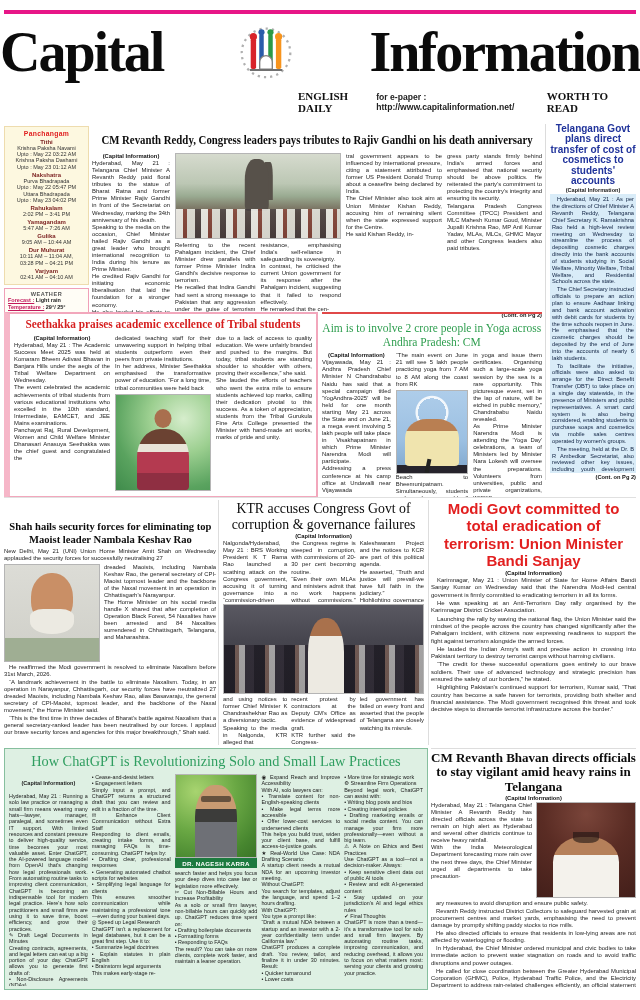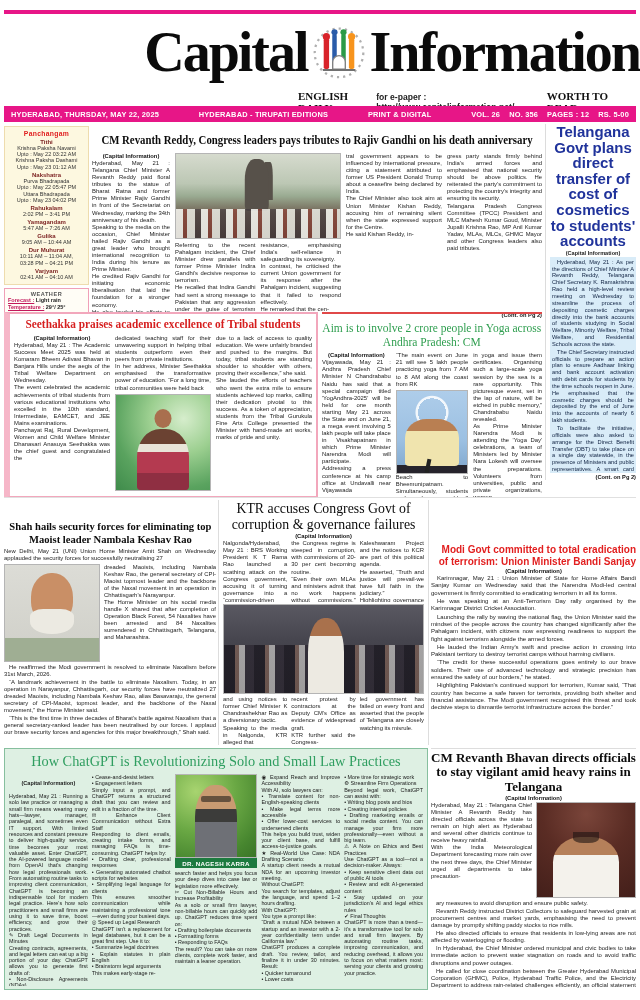--- a/index.html
+++ b/index.html
@@ -2,21 +2,21 @@
 <html><head>
 <meta charset="utf-8">
 <style>
   * { margin:0; padding:0; box-sizing:border-box; }
   html,body { background:#9a9a9a; }
   .page { position:relative; width:640px; height:1000px; margin:0 auto; background:#fff;
           font-family:"Liberation Sans", sans-serif; color:#1c1c1c; overflow:hidden; }
 
   
   .topline { position:absolute; left:4px; top:10px; width:632px; height:4px; background:#e71687; }
-  .logo-row { position:absolute; top:20px; left:0; width:100%; display:flex; justify-content:flex-end; align-items:center; }
+  .logo-row { position:absolute; top:20px; left:0; width:100%; display:flex; justify-content:space-between; align-items:center; }
   .logo-text { font-family:"Liberation Serif", serif; font-weight:bold; font-size:56px; letter-spacing:-2px; color:#0b0b0b; line-height:1; }
   .charminar { width:54px; height:64px; margin:0 4px; }
   .logo-info-wrap { position:relative; }
   .tm { position:absolute; right:-16px; top:-4px; font-size:6px; font-weight:bold; color:#d61f1f;
         border:1px solid #d61f1f; border-radius:50%; width:13px; height:13px;
         display:flex; align-items:center; justify-content:center; font-family:"Liberation Sans", sans-serif; }
   .tagline { position:absolute; top:90px; left:298px; right:8px; display:flex; justify-content:space-between; align-items:baseline; }
   .tag-daily, .tag-worth { font-family:"Liberation Serif", serif; font-weight:bold; font-size:11px; color:#111; }
   .tag-epaper { font-size:8.6px; font-weight:bold; color:#222; }
 
@@ -60,21 +60,21 @@
       rgba(235,235,228,.85) 11px 19px, rgba(60,50,58,.55) 19px 25px); }
   .m-under { display:flex; gap:5px; flex:1; overflow:hidden; }
   .m-under .newstext { flex:1; }
   .m-col3 { width:96px; overflow:hidden; }
   .m-col4 { flex:1; overflow:hidden; display:flex; flex-direction:column; }
   .m-col4 .newstext { flex:1; overflow:hidden; }
 
   
   .article-cosmetics { position:absolute; left:545px; top:124px; width:91px; height:356px;
                        border-left:1px solid #dcdcdc; padding-left:4px; display:flex; flex-direction:column; }
-  .cos-headline { color:#20339b; font-weight:bold; font-size:15px; line-height:1.04; text-align:center; }
+  .cos-headline { color:#20339b; font-weight:bold; font-size:10px; line-height:1.04; text-align:center; }
   .cos-credit { text-align:center; font-weight:bold; font-size:5.6px; margin-top:1px; }
   .cos-body { background:#d9ecf8; padding:2px 2px; margin-top:1px; flex:1; overflow:hidden; }
   .cos-body p { font-size:5.7px; line-height:1.2; text-align:justify; text-indent:5px; color:#0f2242; margin-bottom:1px; }
 
   
   .article-seethakka { position:absolute; left:4px; top:312px; width:314px; height:186px; background:#fff;
                        border:2px solid #f2a7bc; border-left:6px solid #f6b6c8; padding:2px 4px; overflow:hidden; }
   .see-headline { font-family:"Liberation Serif", serif; font-weight:bold; color:#d61f1f; font-size:13.5px;
                   white-space:nowrap; transform:scaleX(.84); transform-origin:0 50%; width:119%; text-align:center; }
   .see-body { display:flex; gap:5px; margin-top:3px; height:156px; overflow:hidden; }
@@ -136,21 +136,21 @@
   .photo-ktr::before { content:""; position:absolute; left:42%; top:14%; width:36px; height:86%; z-index:2;
     background:linear-gradient(180deg,#a9714c 0 24%, #edeae2 24% 100%); border-radius:45% 45% 0 0; }
   .photo-ktr::after { content:""; position:absolute; left:0; bottom:0; width:100%; height:55%; opacity:.85;
     background:repeating-linear-gradient(90deg, rgba(25,22,30,.9) 0 11px, rgba(170,120,95,.5) 11px 15px,
       rgba(240,238,232,.65) 15px 21px, rgba(45,40,50,.9) 21px 30px); }
   .ktr-cols-bottom { display:flex; gap:4px; height:58px; overflow:hidden; }
   .ktr-cols-bottom .newstext { flex:1; }
 
   
   .article-modi { position:absolute; left:431px; top:500px; width:205px; height:245px; overflow:hidden; }
-  .modi-headline { color:#e21f1f; font-weight:bold; font-size:10px; line-height:1.15; text-align:right;margin-top:44px; }
+  .modi-headline { color:#e21f1f; font-weight:bold; font-size:15px; line-height:1.15; text-align:center; }
   .modi-credit { margin-top:1px; }
   .modi-body p { font-size:6px; line-height:1.22; text-align:justify; text-indent:6px; margin-bottom:1px; }
 
   
   .article-chatgpt { position:absolute; left:4px; top:748px; width:424px; height:242px;
                      background:#def0e3; border:1px solid #86bf9e; padding:3px 4px; overflow:hidden; }
   .cg-headline { font-family:"Liberation Serif", serif; color:#2f9e60; font-size:15.4px; text-align:center;
                  white-space:nowrap; transform:scaleX(.93); transform-origin:0 0; width:107.5%; }
   .cg-body { display:flex; gap:4px; margin-top:4px; height:212px; overflow:hidden; }
   .cg-col { flex:1; font-size:5.4px; line-height:1.17; text-align:justify; white-space:pre-line; color:#1a1a1a; overflow:hidden; }
@@ -208,31 +208,20 @@
       <span class="tm">TM</span>
     </span>
   </div>
 
   <div class="tagline">
     <span class="tag-daily">ENGLISH DAILY</span>
     <span class="tag-epaper">for e-paper : http://www.capitalinformation.net/</span>
     <span class="tag-worth">WORTH TO READ</span>
   </div>
 
-  <div class="infobar">
-    <span>HYDERABAD, THURSDAY, MAY 22, 2025</span>
-    <span>HYDERABAD - TIRUPATI EDITIONS</span>
-    <span>PRINT &amp; DIGITAL</span>
-    <span class="ib-right">
-      <span>VOL. 26</span>
-      <span>NO. 356</span>
-      <span>PAGES : 12</span>
-      <span>RS. 5-00</span>
-    </span>
-  </div>
 
   <div class="sidebar">
     <div class="panchangam">
       <div class="p-title">Panchangam</div>
       <div class="p-entry">
         <div class="p-label">Tithi</div>
         <div class="p-lines">Krishna Paksha Navami
 Upto : May 22 03:22 AM
 Krishna Paksha Dashami
 Upto : May 23 01:12 AM</div>

